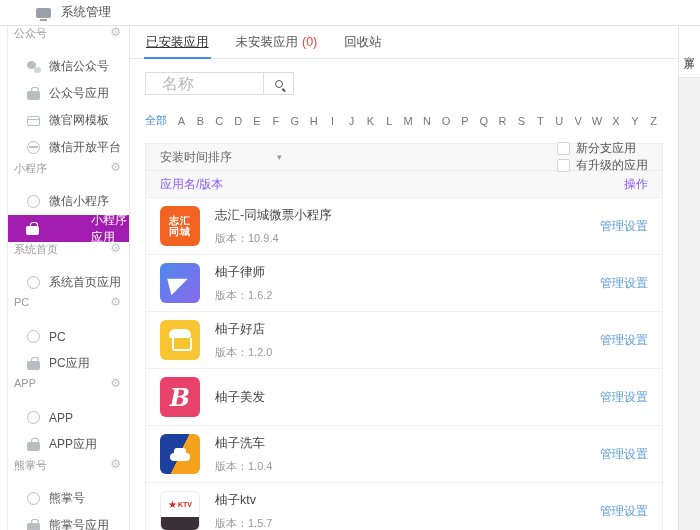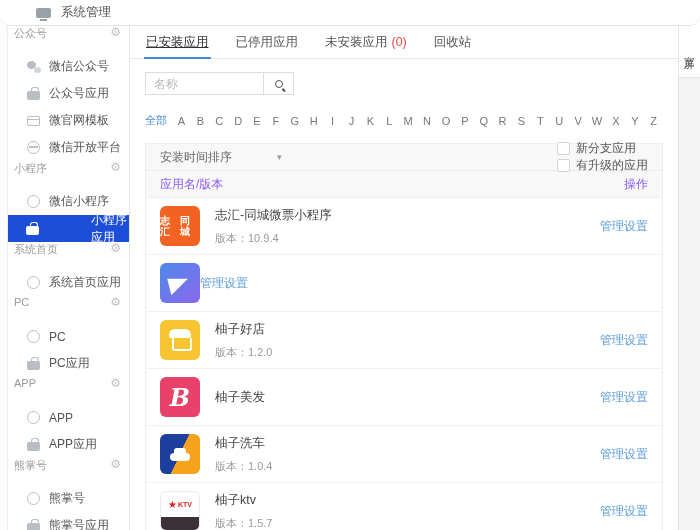--- a/index.html
+++ b/index.html
@@ -1,35 +1,35 @@
 <!DOCTYPE html>
 <html><head>
 <meta charset="utf-8">
 <style>
   * { margin:0; padding:0; box-sizing:border-box; }
   html,body { width:700px; height:530px; overflow:hidden; }
   body { font-family:"Liberation Sans","DejaVu Sans",sans-serif; background:#fff; color:#555; font-size:12px; }
   .screen { width:700px; height:530px; display:flex; flex-direction:column; background:#fff; }
 
   
-  .topbar { height:26px; flex:0 0 26px; display:flex; align-items:center; padding-left:36px; border-bottom:1px solid #e6e6e6; background:#fff; color:#555; font-size:12.5px;border-radius:10px; }
+  .topbar { height:26px; flex:0 0 26px; display:flex; align-items:center; padding-left:36px; border-bottom:1px solid #e6e6e6; background:#fff; color:#555; font-size:12.5px; }
   .topbar-icon { position:relative; width:15px; height:10px; background:#9aa0a8; border-radius:2px; margin-right:10px; }
   .topbar-icon::after { content:""; position:absolute; left:4px; bottom:-3px; width:7px; height:2px; background:#9aa0a8; }
 
   .body { flex:1; display:flex; min-height:0; }
   .leftrail { flex:0 0 8px; border-right:1px solid #ededed; background:#fdfdfd; }
 
   
   .sidebar { flex:0 0 122px; border-right:1px solid #e6e6e6; background:#fff; overflow:hidden; }
   .sb-section-header { height:27px; display:flex; padding:0 8px 0 6px; color:#9a9a9a; font-size:11px; }
   .sb-section-header .hdr-label { flex:1; }
   .gear { color:#c2c2c2; font-size:12px; line-height:1; cursor:pointer; }
   .sb-item { height:27px; display:flex; align-items:center; padding-left:18px; color:#555; font-size:12px; cursor:pointer; }
   .sb-item .sb-ic { margin-right:8px; display:inline-flex; align-items:center; justify-content:center; width:15px; }
-  .sb-item.selected { background:#1d4ed8; color:#fff;gap:44px; }
+  .sb-item.selected { background:#a21caf; color:#fff;gap:44px; }
 
   
   .shape-circle { width:13px; height:13px; border:1.5px solid #b9bdc4; border-radius:50%; }
   .shape-globe { width:13px; height:13px; border:1.5px solid #b9bdc4; border-radius:50%; position:relative; }
   .shape-globe::after { content:""; position:absolute; left:1px; right:1px; top:4px; height:1.5px; background:#b9bdc4; }
   .shape-bag { position:relative; width:13px; height:9px; background:#b9bdc4; border-radius:2px; margin-top:4px; }
   .shape-bag::before { content:""; position:absolute; top:-4px; left:3.5px; width:6px; height:5px; border:1.5px solid #b9bdc4; border-bottom:none; border-radius:3px 3px 0 0; }
   .shape-chat { position:relative; width:14px; height:12px; }
   .shape-chat::before { content:""; position:absolute; left:0; top:0; width:9px; height:8px; background:#b9bdc4; border-radius:50%; }
   .shape-chat::after { content:""; position:absolute; right:0; bottom:0; width:7px; height:6px; background:#d2d5d9; border-radius:50%; }
@@ -42,21 +42,21 @@
   .main { flex:1; min-width:0; display:flex; flex-direction:column; background:#fff; }
   .tabs { flex:0 0 33px; display:flex; align-items:stretch; border-bottom:1px solid #e8e8e8; padding-left:16px; }
   .tab { display:flex; align-items:center; margin-right:27px; color:#555; font-size:12.5px; cursor:pointer; position:relative; }
   .tab.active { color:#333;text-decoration:underline; }
   .tab.active::after { content:""; position:absolute; left:-2px; right:-2px; bottom:-1px; height:2px; background:#3e8ddd; }
   .tab .tab-count { color:#e64545; margin-left:4px; }
 
   .content { flex:1; padding:0 15px; overflow:hidden; }
 
   .search-row { margin-top:13px; display:flex; }
-  .search-input { width:118px; height:23px; border:1px solid #dcdcdc; border-right:none; padding:0 8px; font-size:12px; color:#555; outline:none; font-family:inherit; }
+  .search-input { width:118px; height:23px; border:1px solid #dcdcdc; border-right:none; padding:0 16px; font-size:16px; color:#555; outline:none; font-family:inherit; }
   .search-input::placeholder { color:#b9b9b9; }
   .search-btn { width:31px; height:23px; border:1px solid #dcdcdc; background:#fff; display:flex; align-items:center; justify-content:center; cursor:pointer; }
   .mag { position:relative; width:8px; height:8px; border:1.5px solid #555; border-radius:50%; }
   .mag::after { content:""; position:absolute; left:7px; top:7px; width:4px; height:1.5px; background:#555; transform:rotate(45deg); transform-origin:0 0; }
 
   .alphabet { margin-top:18px; display:flex; align-items:center; font-size:11px; color:#777; }
   .alpha-all { color:#4a90d9; cursor:pointer; margin-right:5px; }
   .alpha-letter { flex:1; text-align:center; cursor:pointer; }
 
   .panel { margin-top:15px; border:1px solid #eeeeee; border-bottom:none; }
@@ -71,21 +71,21 @@
   .thead .th-name { flex:1; }
 
   .row { height:57px; display:flex; align-items:center; padding:0 14px; border-bottom:1px solid #f1f1f1; background:#fff; }
   .app-icon { width:40px; height:40px; border-radius:6px; position:relative; overflow:hidden; flex:0 0 40px; display:flex; align-items:center; justify-content:center; }
   .row-text { flex:1; margin-left:15px; }
   .row-name { color:#444; font-size:12.5px; }
   .row-version { color:#9b9b9b; font-size:11px; margin-top:7px; }
   .row-action { color:#5a9cd8; font-size:12px; cursor:pointer; }
 
   
-  .app-zhihui-logo { flex-direction:row; font-weight:bold; font-size:10px; line-height:11.5px; color:#fff; letter-spacing:1px; }
+  .app-zhihui-logo { flex-direction:column; font-weight:bold; font-size:10px; line-height:11.5px; color:#fff; letter-spacing:1px; }
   .app-plane-logo::after { content:""; position:absolute; left:9px; top:13px; width:0; height:0; border-left:20px solid #fff; border-top:5px solid transparent; border-bottom:12px solid transparent; transform:rotate(-14deg); }
   .app-store-logo::before { content:""; position:absolute; left:9px; top:9px; width:22px; height:9px; background:#fff; border-radius:6px 6px 2px 2px; }
   .app-store-logo::after { content:""; position:absolute; left:12px; top:18px; width:16px; height:11px; border:2px solid #fff; border-top:none; border-radius:0 0 3px 3px; }
   .app-beauty-logo { font-family:"DejaVu Serif","Liberation Serif",serif; font-style:italic; font-weight:bold; font-size:24px; color:#fff; }
   .app-carwash-logo::before { content:""; position:absolute; left:10px; top:19px; width:20px; height:8px; background:#fff; border-radius:4px; }
   .app-carwash-logo::after { content:""; position:absolute; left:14px; top:14px; width:12px; height:6px; background:#fff; border-radius:3px 3px 0 0; }
   .app-ktv-logo { border:1px solid #ebebeb; background:#fff; flex-direction:column; justify-content:flex-start; padding-top:7px; }
   .ktv-top { display:flex; align-items:center; }
   .ktv-star { color:#e02020; font-size:10px; margin-right:1px; }
   .ktv-label { color:#e02020; font-size:7px; font-weight:bold; }
@@ -222,23 +222,20 @@
             <span class="shp shape-bag"></span>
           </span>
     <span class="sb-label">熊掌号应用</span>
   </div>
       </aside>
 
     <main class="main">
       <div class="tabs" id="tabs">
           <div class="tab active">
     <span class="tab-label">已安装应用</span>
-  </div>
-          <div class="tab">
-    <span class="tab-label">已停用应用</span>
   </div>
           <div class="tab">
     <span class="tab-label">未安装应用</span>
   <span class="tab-count">(0)</span>
           </div>
           <div class="tab">
     <span class="tab-label">回收站</span>
   </div>
         </div>
 
@@ -311,20 +308,24 @@
                   <div>同城</div>
                 </div>
     <div class="row-text">
       <div class="row-name">志汇-同城微票小程序</div>
       <div class="row-version">版本：10.9.4</div>
     </div>
     <span class="row-action">管理设置</span>
   </div>
               <div class="row">
     <div class="app-icon app-plane-logo" style="background: linear-gradient(135deg, rgb(78, 137, 234), rgb(138, 104, 238));"></div>
+    <div class="row-text">
+      <div class="row-name">柚子律师</div>
+      <div class="row-version">版本：1.6.2</div>
+    </div>
     <span class="row-action">管理设置</span>
   </div>
               <div class="row">
     <div class="app-icon app-store-logo" style="background: rgb(247, 197, 49);"></div>
     <div class="row-text">
       <div class="row-name">柚子好店</div>
       <div class="row-version">版本：1.2.0</div>
     </div>
     <span class="row-action">管理设置</span>
   </div>

